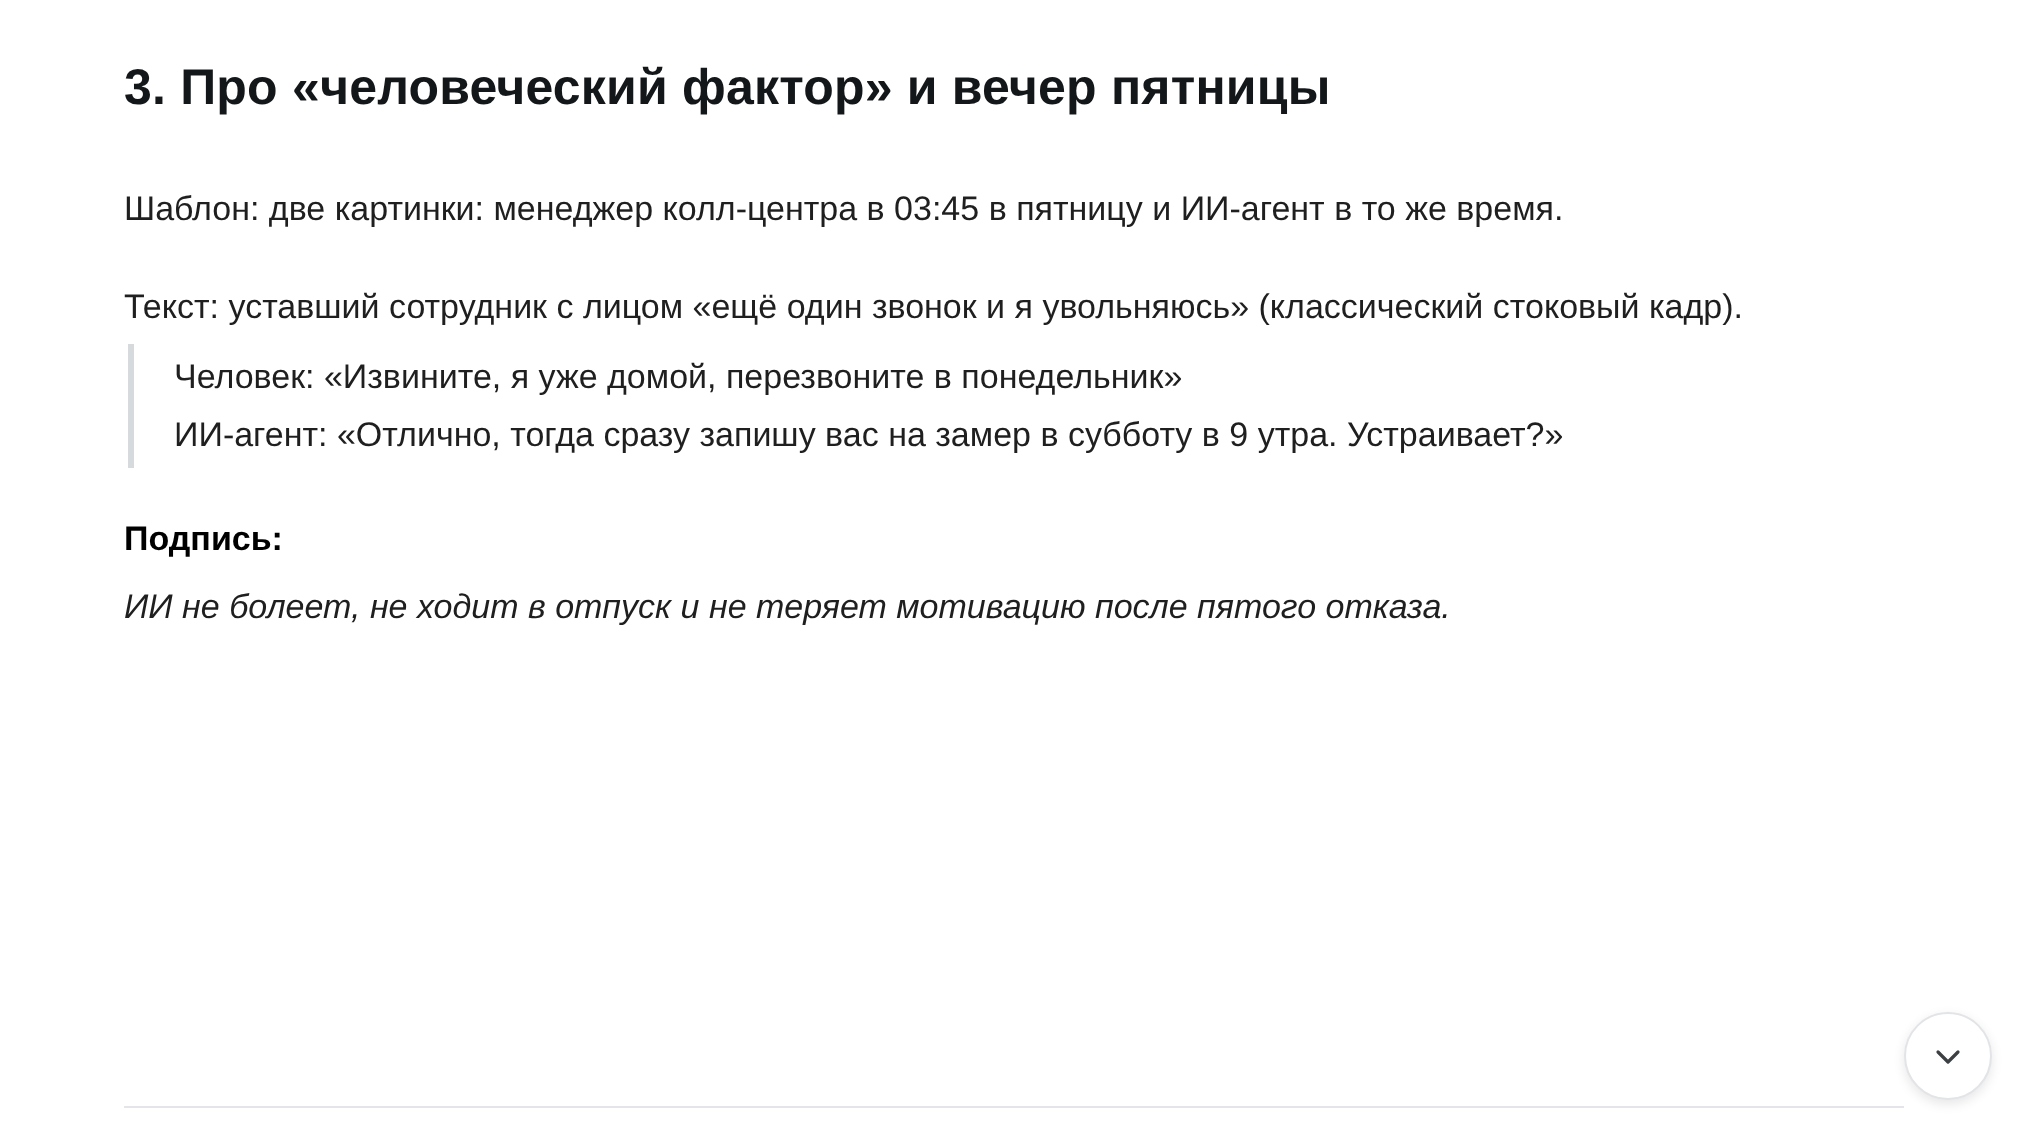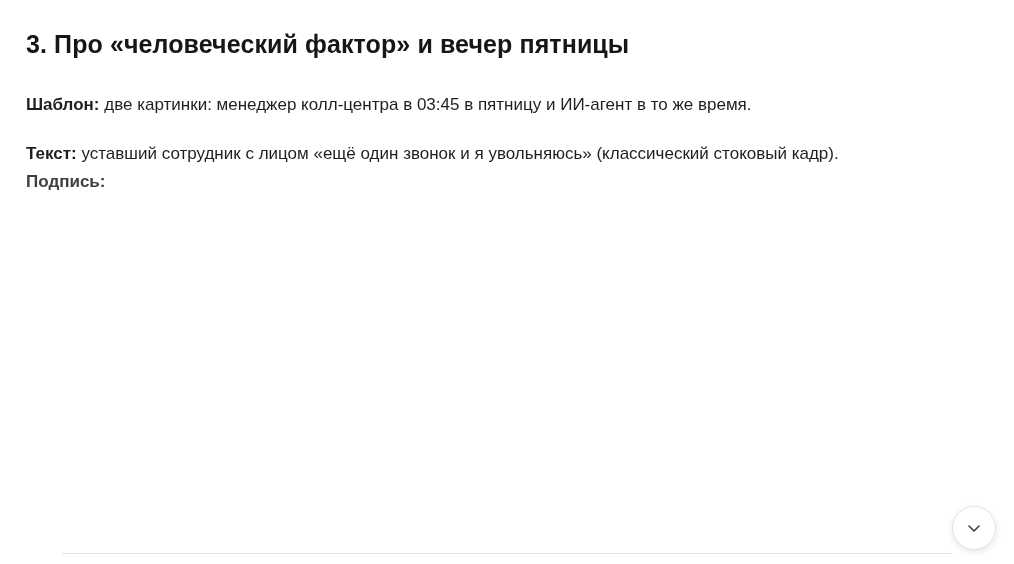--- a/index.html
+++ b/index.html
@@ -14,41 +14,41 @@
     color: #1f1f1f;
     overflow: hidden;
     position: relative;
   }
 
   .page {
     position: relative;
     width: 1014px;
     height: 564px;
     box-sizing: border-box;
-    padding: 28px 40px 0 26px;
+    padding: 28px 40px 0 62px;
   }
 
   .doc-title {
     font-size: 25px;
     font-weight: bold;
     line-height: 1.3;
     letter-spacing: 0.1px;
     margin: 0 0 30px 0;
     color: #14171a;
   }
 
   .para {
     font-size: 17px;
     line-height: 1.62;
     margin: 0 0 22px 0;
     color: #1f1f1f;
     max-width: 920px;
   }
   .para .lead {
-    font-weight: bold;
+    font-weight: normal;
   }
 
   .para.tight {
     margin-bottom: 4px;
   }
 
   .para.label-only {
     margin-bottom: 14px;
   }
 
@@ -61,21 +61,21 @@
   .quote-line {
     font-size: 17px;
     line-height: 1.72;
     color: #1f1f1f;
   }
 
   .caption-label {
     font-size: 17px;
     font-weight: bold;
     margin: 0 0 10px 0;
-    color: #404040;
+    color: #000000;
   }
 
   .caption-text {
     font-size: 17px;
     font-style: italic;
     line-height: 1.6;
     margin: 0;
     color: #1f1f1f;
   }
 
@@ -117,22 +117,27 @@
   <p class="para">
     <span class="lead">Шаблон:</span><span> две картинки: менеджер колл-центра в 03:45 в пятницу и ИИ-агент в то же время.</span>
   </p>
 
   <p class="para tight">
     <span class="lead">Текст:</span><span> уставший сотрудник с лицом «ещё один звонок и я увольняюсь» (классический стоковый кадр).</span>
   </p>
 
 
 
+  <blockquote class="quote-block">
+    <div class="quote-line">Человек: «Извините, я уже домой, перезвоните в понедельник»</div>
+    <div class="quote-line">ИИ-агент: «Отлично, тогда сразу запишу вас на замер в субботу в 9 утра. Устраивает?»</div>
+  </blockquote>
 
   <p class="caption-label">Подпись:</p>
+  <p class="caption-text">ИИ не болеет, не ходит в отпуск и не теряет мотивацию после пятого отказа.</p>
 
   <div class="bottom-rule"></div>
 
   <div class="scroll-down-button">
     <span>
       <svg width="18" height="18" viewBox="0 0 18 18" aria-hidden="true">
         <polyline points="4,7 9,12 14,7" fill="none" stroke="#3c4043" stroke-width="1.6" stroke-linecap="round" stroke-linejoin="round"></polyline>
       </svg>
     </span>
   </div>

